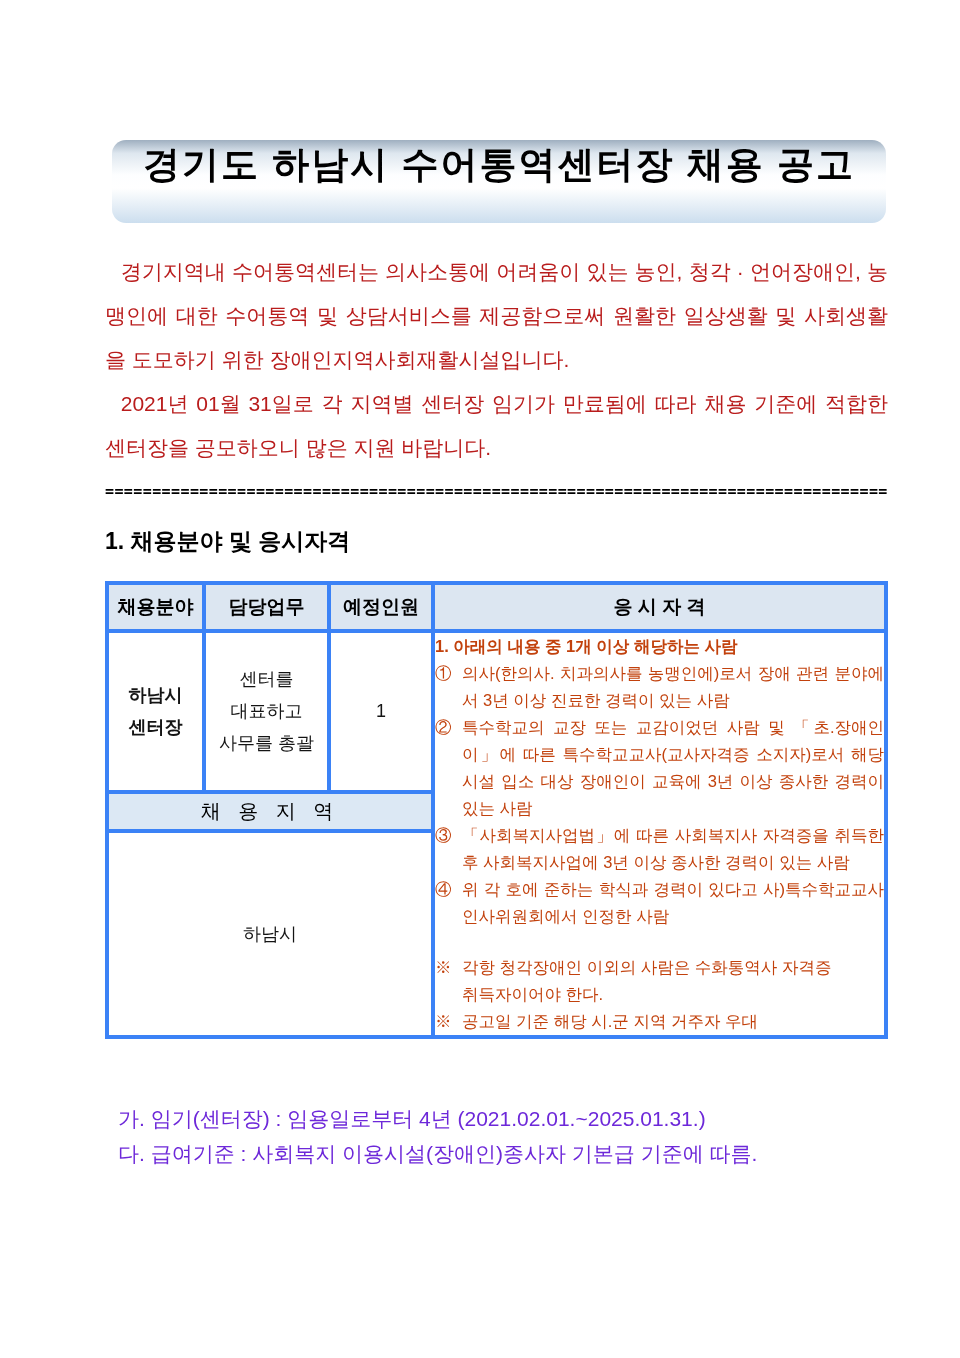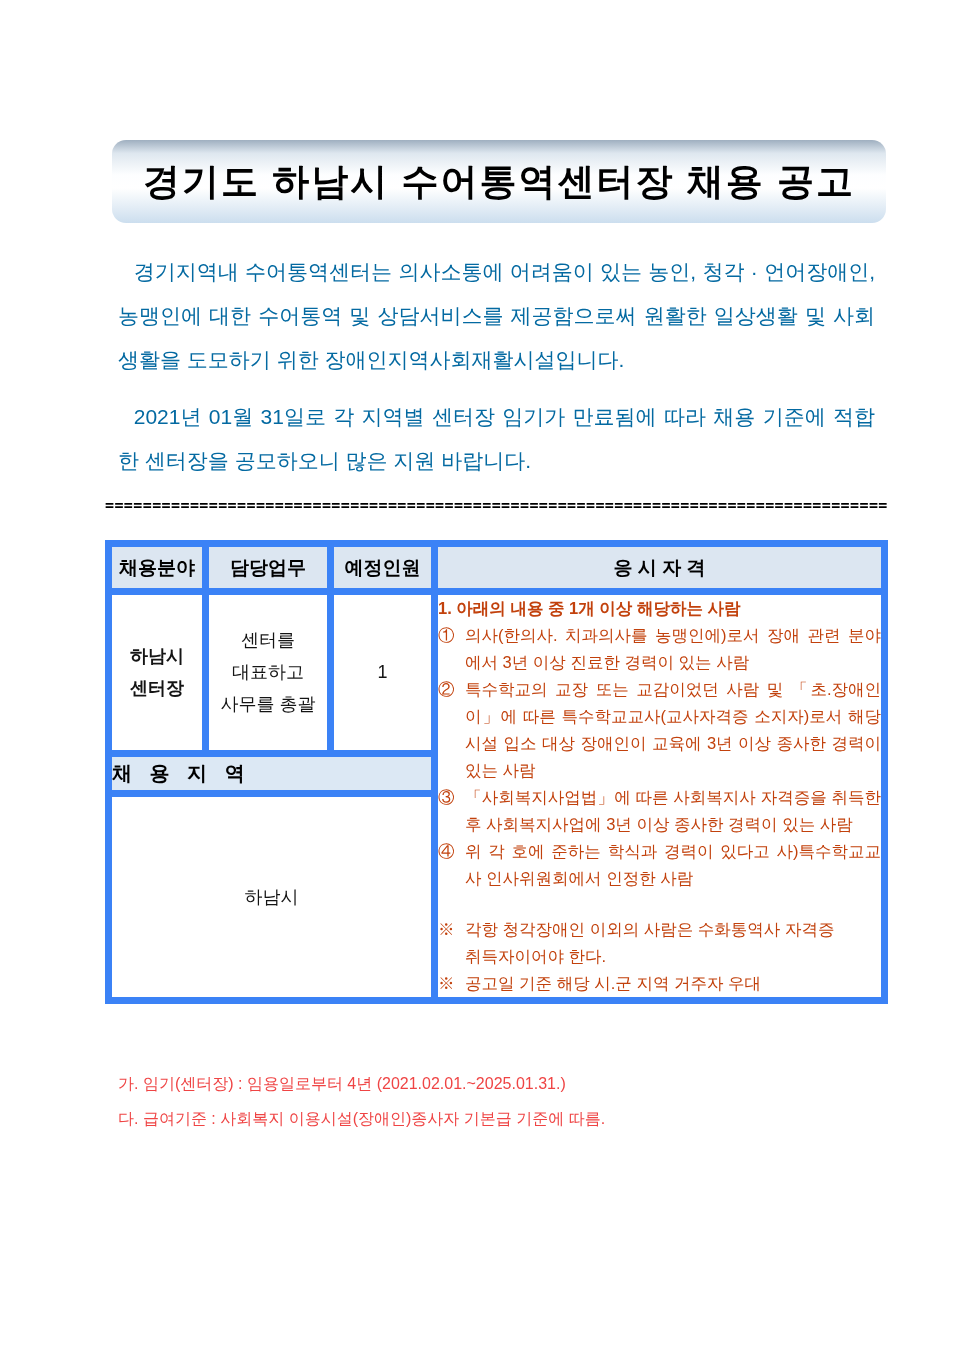--- a/index.html
+++ b/index.html
@@ -6,101 +6,102 @@
   html, body { margin: 0; padding: 0; background: #ffffff; }
   .page {
     width: 960px; height: 1358px; margin: 0 auto; background: #ffffff;
     font-family: "Liberation Sans", sans-serif; color: #141414;
     padding: 140px 72px 0 105px; overflow: hidden; position: relative;
   }
   
   .title-box {
     margin-left: 7px; margin-right: 2px; height: 83px; border-radius: 14px;
     background: linear-gradient(to bottom, #9fafc0 0%, #dee7ef 16%, #fdfeff 42%, #ffffff 58%, #ccdeee 100%);
-    display: flex; align-items: center; justify-content: center;
+    display: flex; justify-content: center;
   }
   .title-box .title-text {
     font-size: 37px; font-weight: 900; letter-spacing: 2px; color: #000;
     white-space: nowrap;
   }
   
   .intro { margin-top: 27px; }
   .intro p {
-    margin: 13px; font-size: 21px; line-height: 44px; text-align: justify;
-    text-indent: 0.75em; color: #0369a1;
+    margin: 0; font-size: 21px; line-height: 44px; text-align: justify;
+    text-indent: 0.75em; color: #b91c1c;
   }
   
   .date-block { text-align: right; margin-top: 6px; padding-right: 14px; }
   .date-line { font-size: 20px; line-height: 38px; }
   .sig-line { font-size: 21.5px; line-height: 40px; font-weight: 700; }
   
   .divider {
     margin-top: 12px; font-family: "DejaVu Sans Mono", monospace;
     font-size: 15px; font-weight: 700; letter-spacing: 0.4px;
     white-space: nowrap; overflow: hidden; color: #000;
   }
   
   .sec-heading { font-size: 23px; font-weight: 800; color: #000; }
   .sec1 { margin-top: 26px; }
   
   table.recruit {
     width: 100%; margin-top: 24px; border-collapse: collapse; table-layout: fixed;
     border: 3px solid #000;
   }
-  table.recruit th, table.recruit td { border: 7px solid #3b82f6; padding: 0; }
+  table.recruit th, table.recruit td { border: 4px solid #3b82f6; padding: 0; }
   th.hd {
     background: #dce6f1; height: 48px; font-size: 19px; font-weight: 800;
     color: #000; text-align: center; vertical-align: middle;
   }
   td.center-cell {
     text-align: center; vertical-align: middle; font-size: 18px;
     line-height: 32px; white-space: pre-line;
   }
   td.post-cell { height: 153px; font-weight: 800; }
   td.duty-cell { font-weight: 400; }
   td.count-cell { font-weight: 400; }
   td.region-hd {
-    background: #dce8f4; height: 38px; text-align: left; vertical-align: middle;
-    font-size: 20px; font-weight: 700; letter-spacing: 6px; color: #000;
+    background: #dce8f4; height: 38px; text-align: center; vertical-align: middle;
+    font-size: 20px; font-weight: 400; letter-spacing: 6px; color: #000;
   }
   td.region-val { height: 196px; font-size: 18px; }
   
   td.qual-cell { vertical-align: top; padding: 9px 10px 8px 9px; }
   .qual { font-size: 16.5px; line-height: 27px; color: #c2410c; }
   .qual-title { font-weight: 800; }
   .q-item { display: flex; }
   .q-item .num { flex: none; width: 27px; }
   .q-item .text { flex: 1; text-align: justify; }
   .q-note { display: flex; }
   .q-note.first { margin-top: 24px; }
   .q-note .num { flex: none; width: 27px; }
   .q-note .text { flex: 1; white-space: pre-line; }
   
   .sec2 { margin-top: 62px; }
   .sec2-items { margin-top: 8px; padding-left: 13px; }
-  .sec2-items .cond { font-size: 16px; line-height: 35px; color: #ef4444; }
+  .sec2-items .cond { font-size: 21px; line-height: 35px; color: #6d28d9; }
 </style>
 </head>
 <body>
 
 <div class="page">
 
   <div class="title-box">
     <span class="title-text">경기도 하남시 수어통역센터장 채용 공고</span>
   </div>
 
   <div class="intro">
     <p>경기지역내 수어통역센터는 의사소통에 어려움이 있는 농인, 청각 · 언어장애인, 농맹인에 대한 수어통역 및 상담서비스를 제공함으로써 원활한 일상생활 및 사회생활을 도모하기 위한 장애인지역사회재활시설입니다.</p>
     <p>2021년 01월 31일로 각 지역별 센터장 임기가 만료됨에 따라 채용 기준에 적합한 센터장을 공모하오니 많은 지원 바랍니다.</p>
   </div>
 
 
   <div class="divider">========================================================================================</div>
 
   <div class="sec1">
+    <div class="sec-heading">1. 채용분야 및 응시자격</div>
 
     <table class="recruit">
       <colgroup>
         <col style="width:97px">
         <col style="width:125px">
         <col style="width:104px">
         <col>
       </colgroup>
       <tbody>
         <tr>

